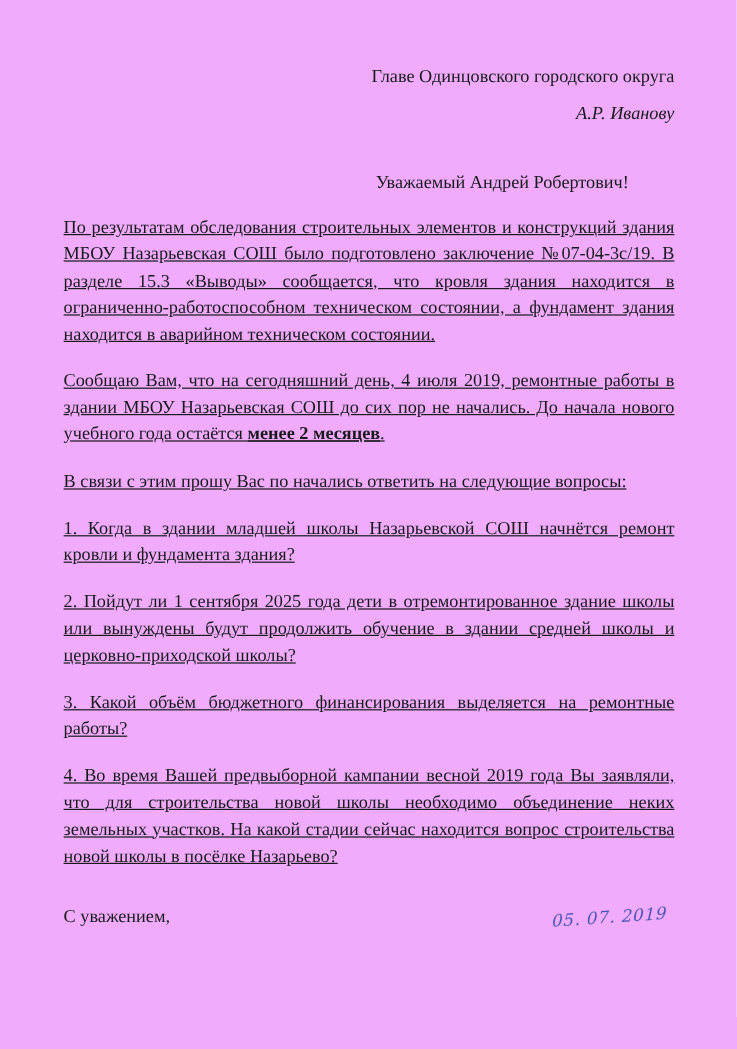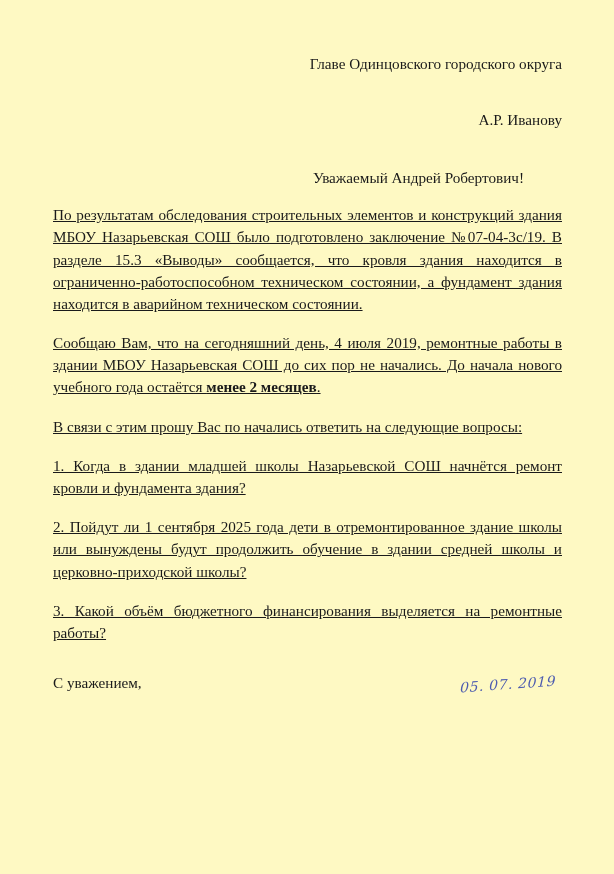--- a/index.html
+++ b/index.html
@@ -5,42 +5,42 @@
 <style>
   html, body {
     margin: 0;
     padding: 0;
     background: #ffffff;
   }
   .page {
     position: relative;
     width: 614px;
     height: 874px;
-    background: #fef9c3;
+    background: #f0abfc;
     overflow: hidden;
     font-family: "Liberation Serif", "DejaVu Serif", serif;
     color: #1a1a1a;
     box-sizing: border-box;
   }
   .doc-body {
     position: absolute;
     left: 53px;
     top: 0;
     width: 509px;
   }
 
   
   .addressee {
     margin-top: 52px;
     text-align: right;
     font-size: 15.2px;
     line-height: 1.55;
   }
   .addressee .line-1 { display: block; }
-  .addressee .line-2 { display: block; margin-top: 32px; }
+  .addressee .line-2 { display: block; margin-top: 7px; font-style: italic; }
 
   
   .salutation {
     margin-top: 38px;
     text-align: right;
     font-size: 15.2px;
     padding-right: 38px;
   }
 
   
@@ -100,20 +100,21 @@
 
     <p class="para">
       <span>Сообщаю Вам, что на сегодняшний день, 4 июля 2019, ремонтные работы в здании МБОУ Назарьевская СОШ до сих пор не начались. До начала нового учебного года остаётся </span><span class="ul-bold">менее 2 месяцев</span><span>.</span>
     </p>
 
     <p class="para">В связи с этим прошу Вас по начались ответить на следующие вопросы:</p>
 
     <p class="para">1. Когда в здании младшей школы Назарьевской СОШ начнётся ремонт кровли и фундамента здания?</p>
     <p class="para">2. Пойдут ли 1 сентября 2025 года дети в отремонтированное здание школы или вынуждены будут продолжить обучение в здании средней школы и церковно-приходской школы?</p>
     <p class="para">3. Какой объём бюджетного финансирования выделяется на ремонтные работы?</p>
+    <p class="para">4. Во время Вашей предвыборной кампании весной 2019 года Вы заявляли, что для строительства новой школы необходимо объединение неких земельных участков.  На какой стадии сейчас находится вопрос строительства новой школы в посёлке Назарьево?</p>
 
     <div class="closing-row">
       <span class="closing-text">С уважением,</span>
       <span class="handwritten-date">05. 07. 2019</span>
     </div>
 
   </div>
 </div>
 
 </body></html>

